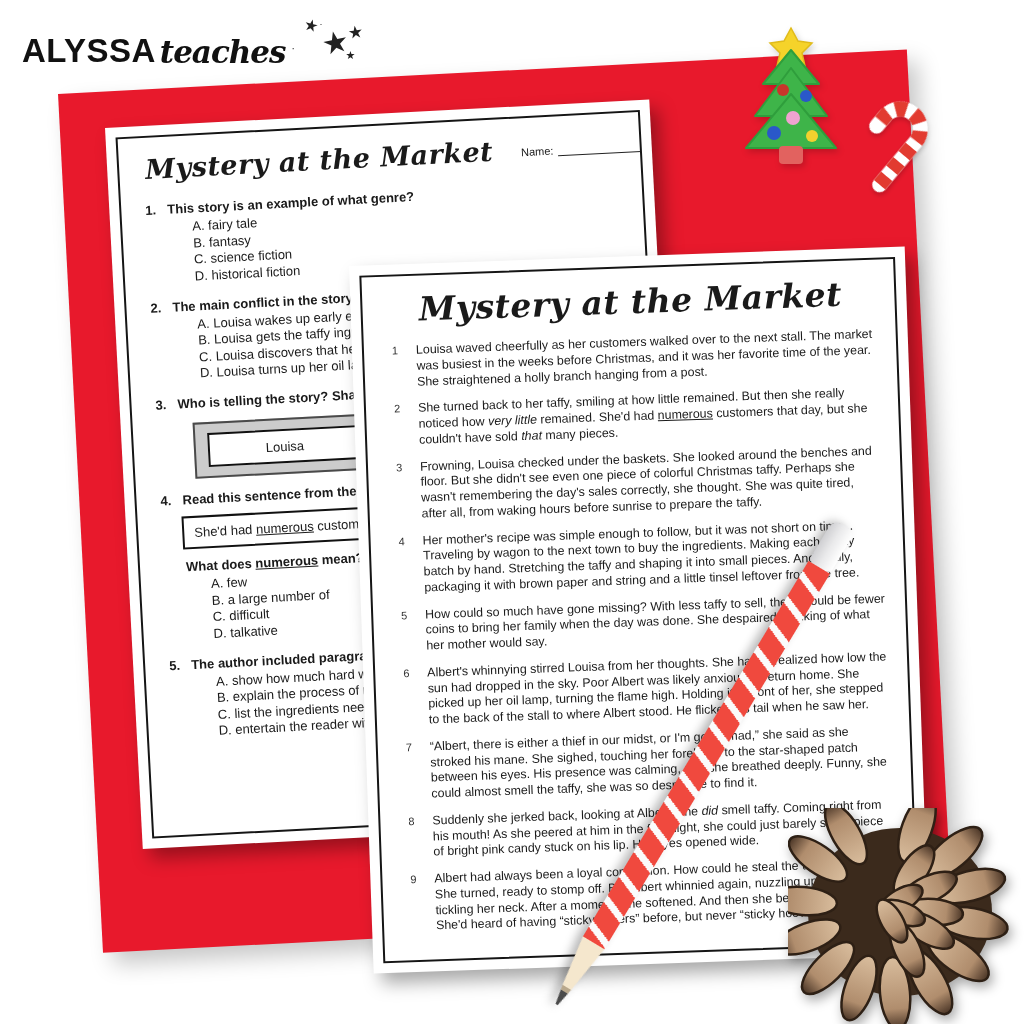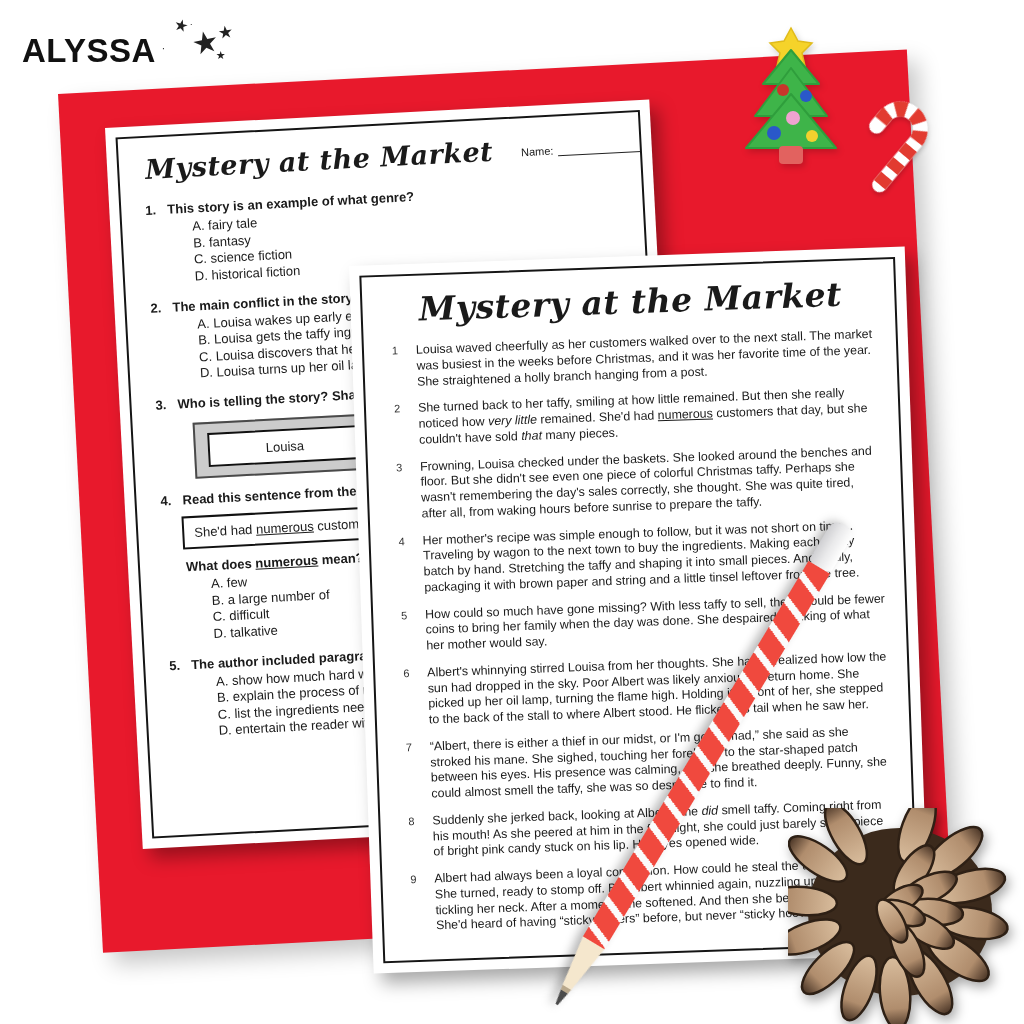--- a/index.html
+++ b/index.html
@@ -84,20 +84,21 @@
   .pinecone{position:absolute;left:788px;top:808px;z-index:6;
             filter:drop-shadow(3px 5px 6px rgba(0,0,0,.35));}
 </style>
 </head>
 <body>
 
 <div class="canvas">
 
   <div class="logo">
     <span class="logo-bold">ALYSSA</span>
+    <span class="logo-script">teaches</span>
     <span class="logo-stars">
       <span class="star-s1">★</span>
       <span class="star-big">★</span>
       <span class="star-s2">★</span>
       <span class="star-s3">★</span>
       <span class="star-d1">·</span>
       <span class="star-d2">·</span>
     </span>
   </div>
 

